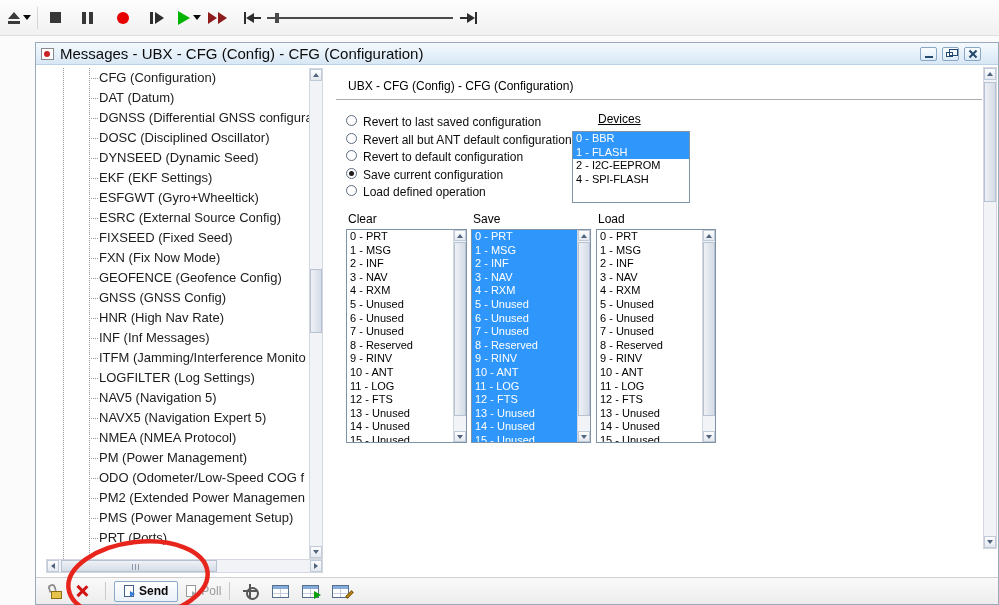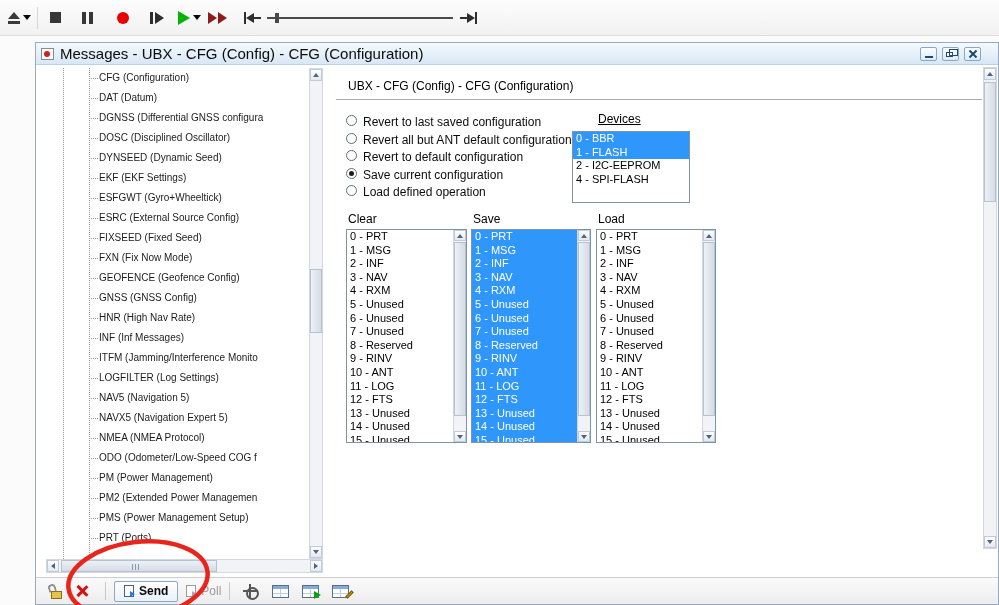--- a/index.html
+++ b/index.html
@@ -57,21 +57,21 @@
   .glyph-close::after { transform:rotate(-45deg); }
 
   .win-body { position:absolute; left:0; top:22px; right:0; bottom:0; background:#fff; }
 
   
   .tree-panel { position:absolute; left:10px; top:3px; width:277px; height:491px; }
   .tree-view { position:absolute; left:0; top:0; right:14px; bottom:0; overflow:hidden; }
   .tree-vline { position:absolute; top:0; bottom:0; width:0; border-left:1px dotted #979797; }
   .tree-vline.l1 { left:17px; }
   .tree-vline.l2 { left:43px; }
-  .tree-item { height:20px; line-height:20px; font-size:10px; color:#1c1c1c;
+  .tree-item { height:20px; line-height:20px; font-size:13px; color:#1c1c1c;
     padding-left:53px; position:relative; white-space:nowrap; overflow:hidden; cursor:default; }
   .tree-item::before { content:""; position:absolute; left:43px; top:10px; width:9px; border-top:1px dotted #979797; }
 
   
   .vscroll { position:absolute; width:14px; background:#f1f3f6; border:1px solid #d3d8e0; }
   .vscroll .arr { position:absolute; left:0; width:12px; height:12px;
     background:linear-gradient(#fdfdfe,#e4e9f0); border:1px solid #c1cbd8;
     display:flex; align-items:center; justify-content:center; }
   .vscroll .arr.up { top:0; }
   .vscroll .arr.down { bottom:0; }
@@ -288,23 +288,23 @@
 
             <div class="tree-item">LOGFILTER (Log Settings)</div>
 
 
             <div class="tree-item">NAV5 (Navigation 5)</div>
 
             <div class="tree-item">NAVX5 (Navigation Expert 5)</div>
 
             <div class="tree-item">NMEA (NMEA Protocol)</div>
 
+            <div class="tree-item">PM (Power Management)</div>
+
             <div class="tree-item">ODO (Odometer/Low-Speed COG f</div>
-
-            <div class="tree-item">PM (Power Management)</div>
 
             <div class="tree-item">PM2 (Extended Power Managemen</div>
 
             <div class="tree-item">PMS (Power Management Setup)</div>
 
             <div class="tree-item">PRT (Ports)</div>
           </div>
         <div class="vscroll tree-scroll">
           <div class="arr up">
               <span class="t-up"></span>

